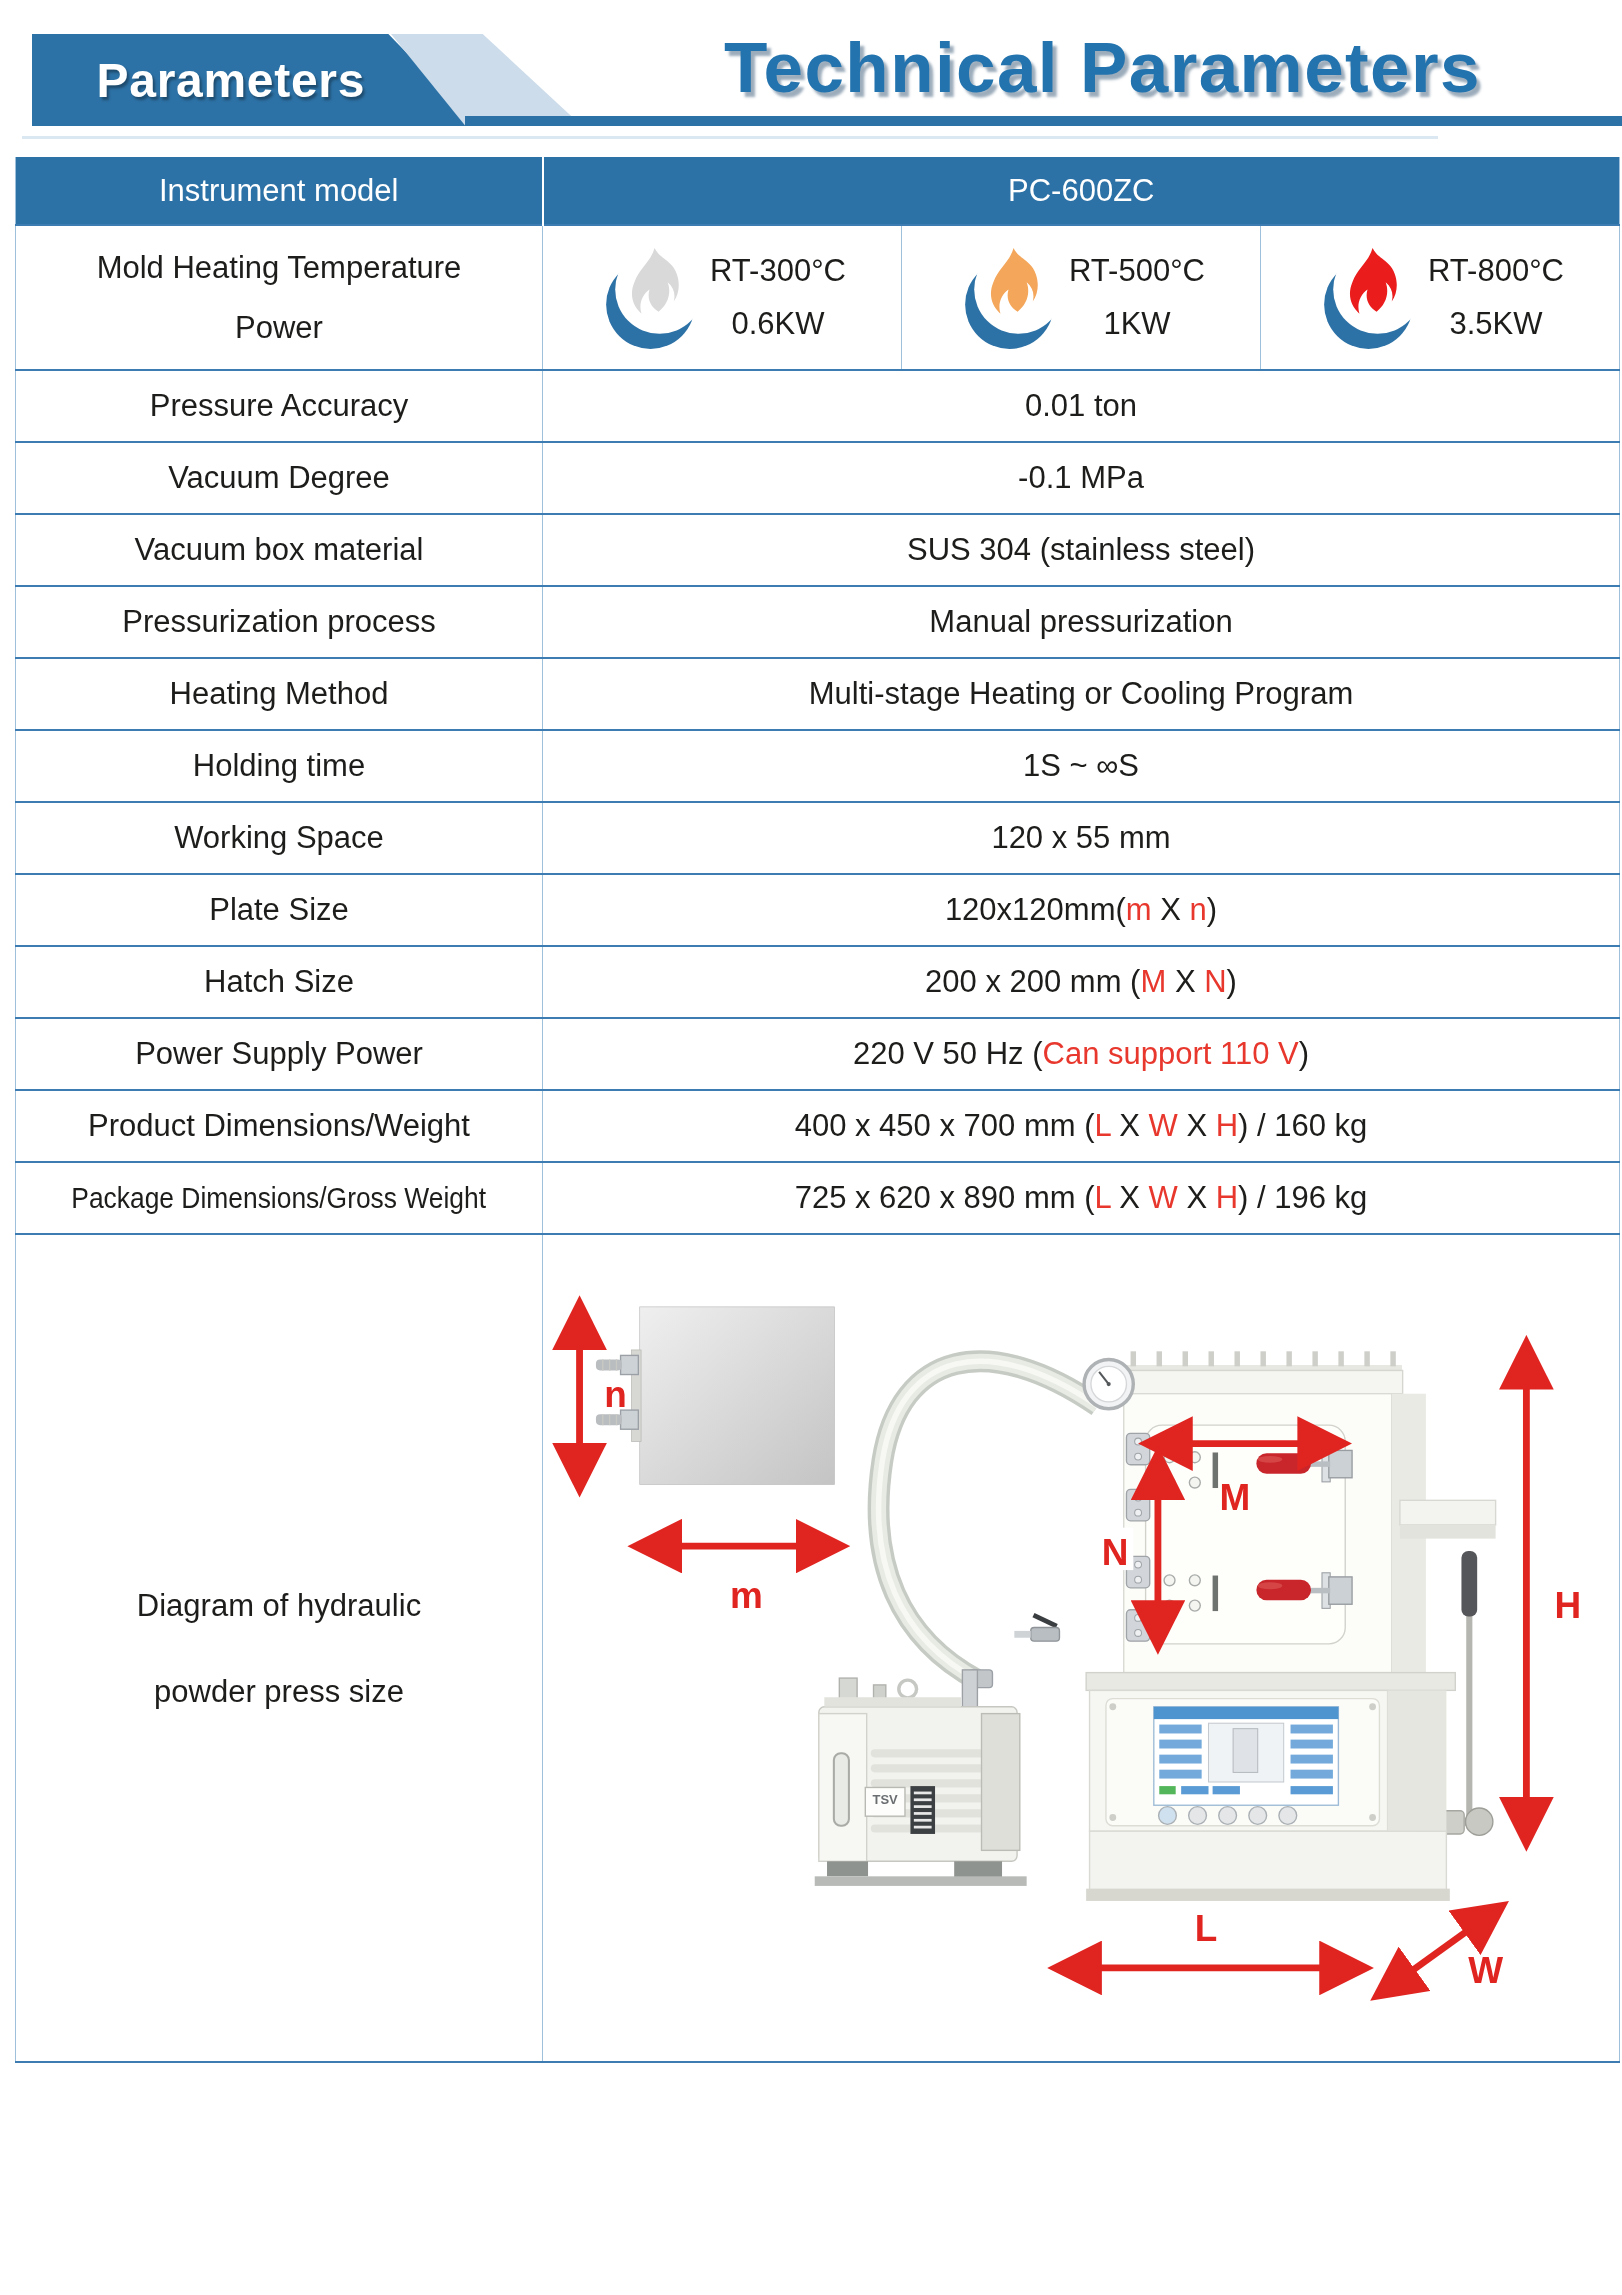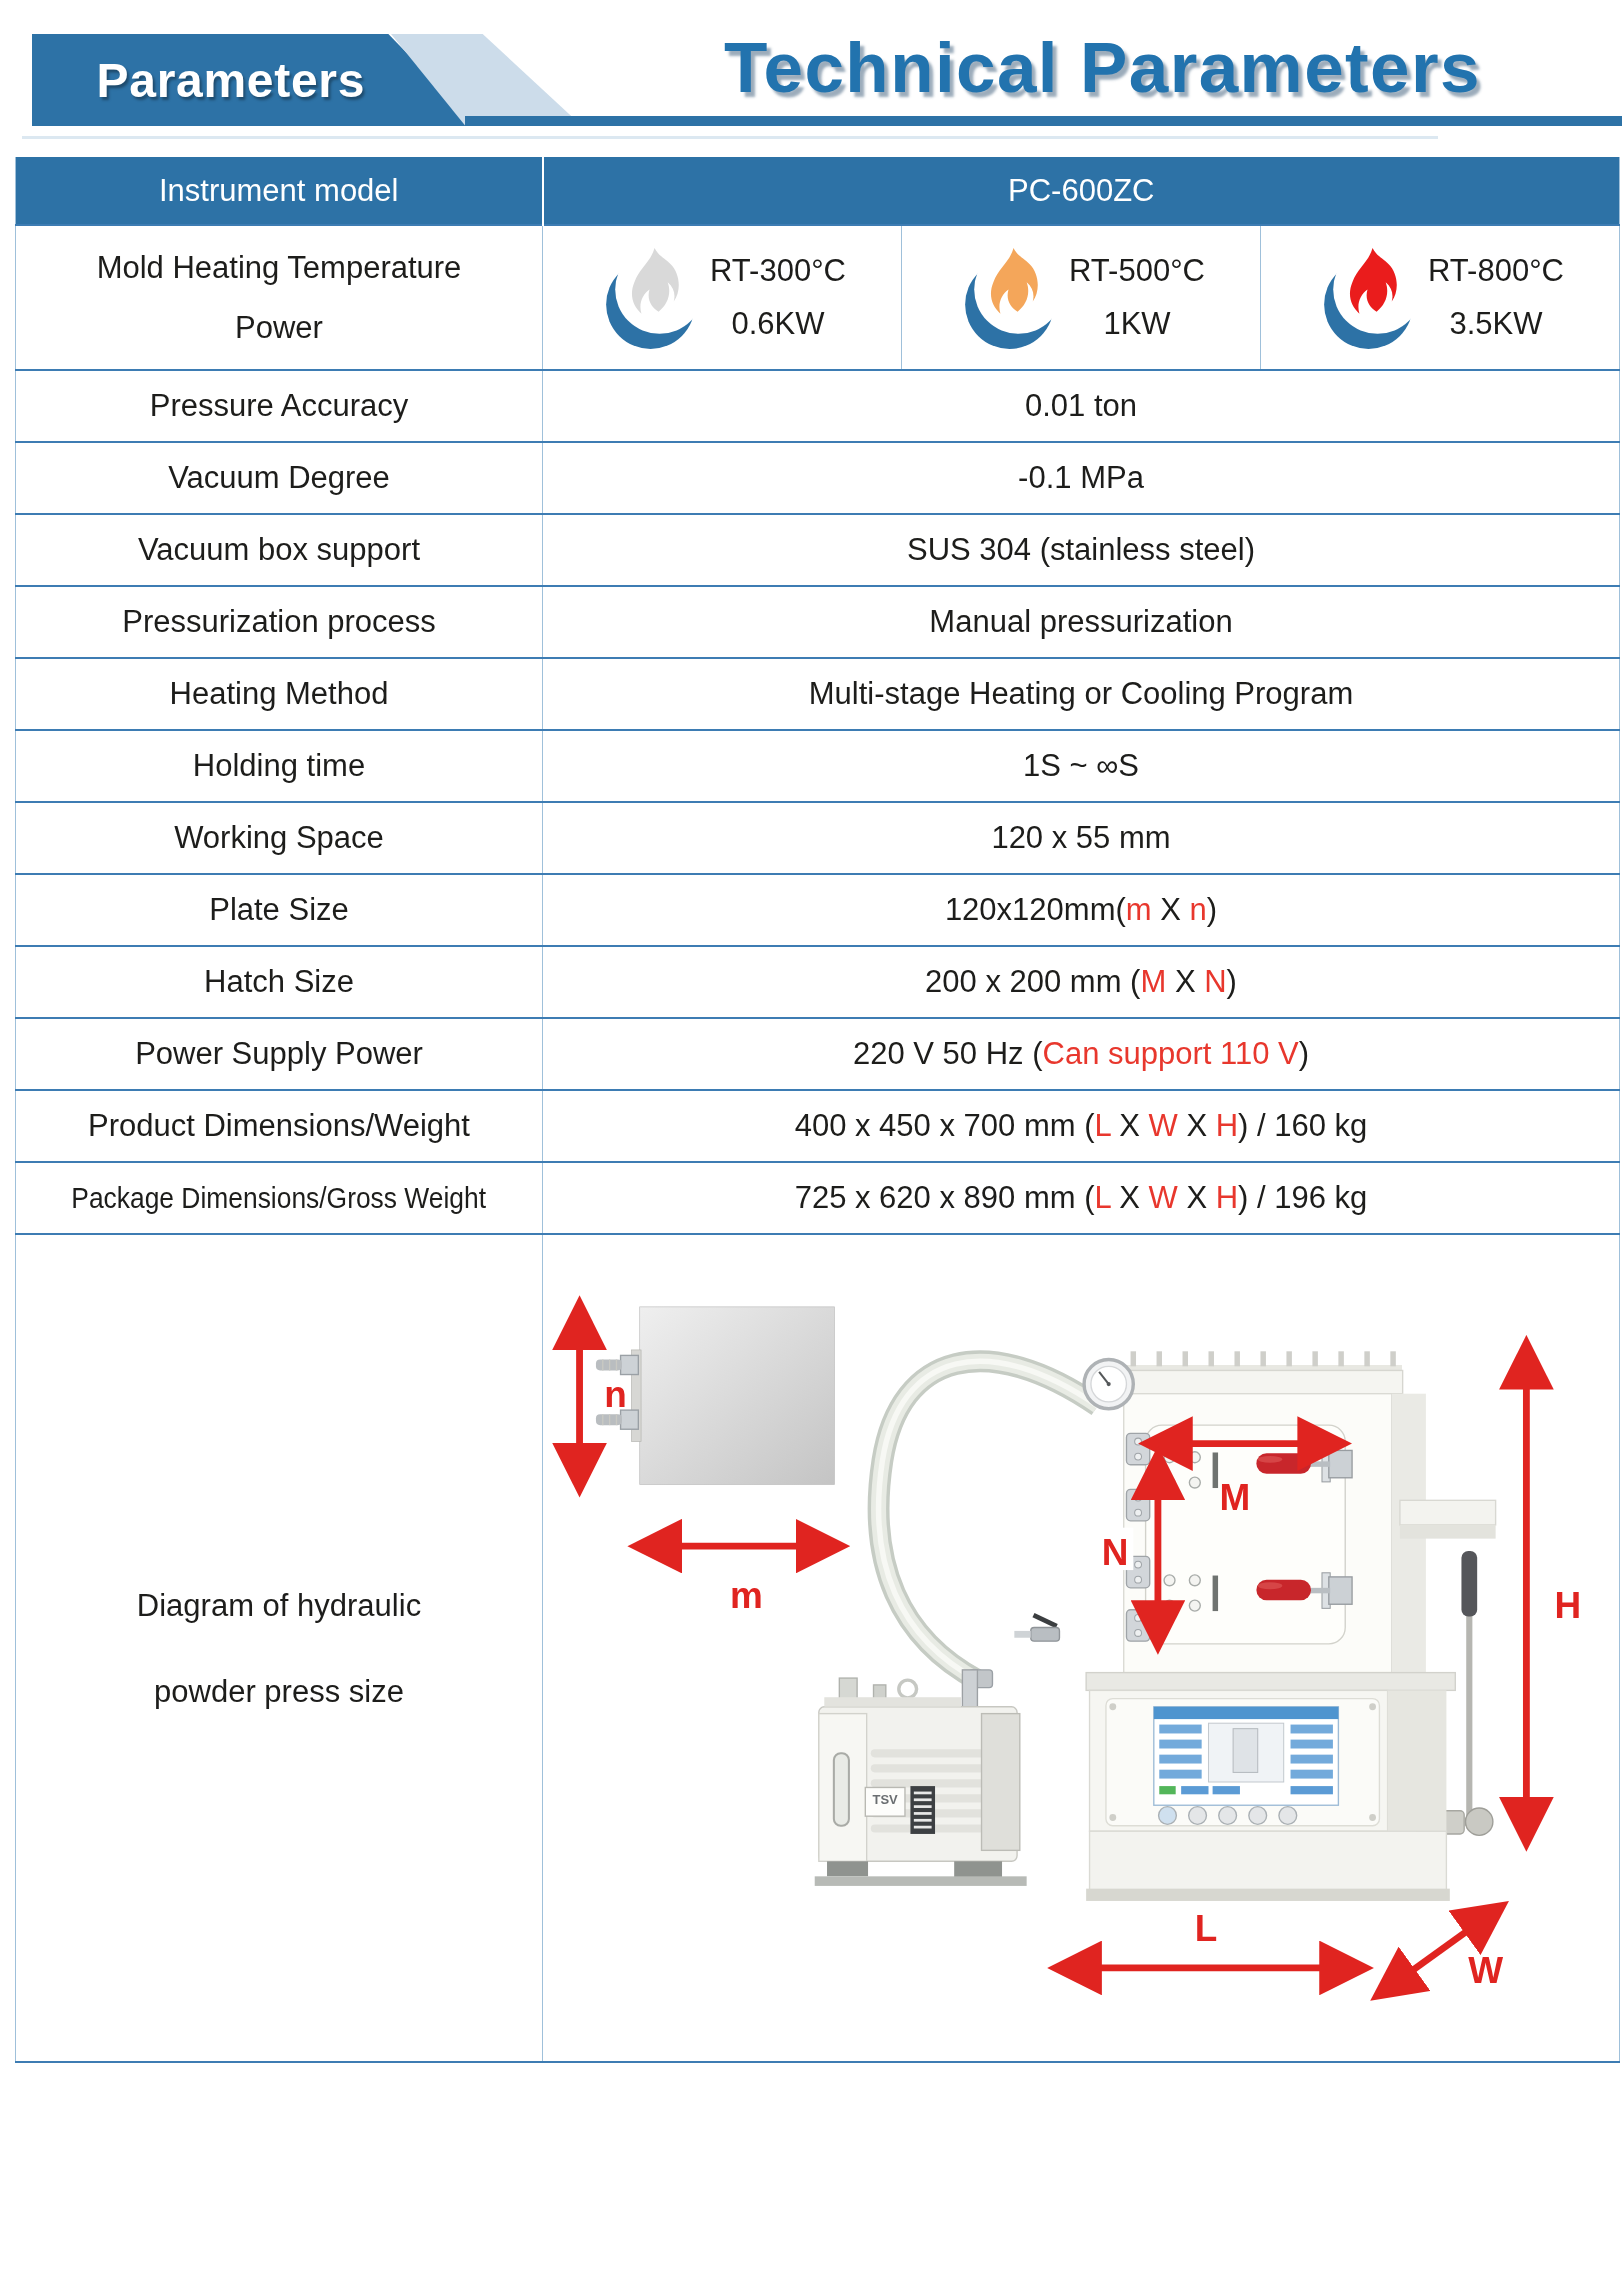--- a/index.html
+++ b/index.html
@@ -179,21 +179,21 @@
     <tbody class="rows">
         <tr>
           <td class="label-cell"><span>Pressure Accuracy</span></td>
           <td class="value-cell" colspan="3"><span>0.01 ton</span></td>
         </tr>
         <tr>
           <td class="label-cell"><span>Vacuum Degree</span></td>
           <td class="value-cell" colspan="3"><span>-0.1 MPa</span></td>
         </tr>
         <tr>
-          <td class="label-cell"><span>Vacuum box support</span></td>
+          <td class="label-cell"><span>Vacuum box material</span></td>
           <td class="value-cell" colspan="3"><span>SUS 304 (stainless steel)</span></td>
         </tr>
         <tr>
           <td class="label-cell"><span>Pressurization process</span></td>
           <td class="value-cell" colspan="3"><span>Manual pressurization</span></td>
         </tr>
         <tr>
           <td class="label-cell"><span>Heating Method</span></td>
           <td class="value-cell" colspan="3"><span>Multi-stage Heating or Cooling Program</span></td>
         </tr>

